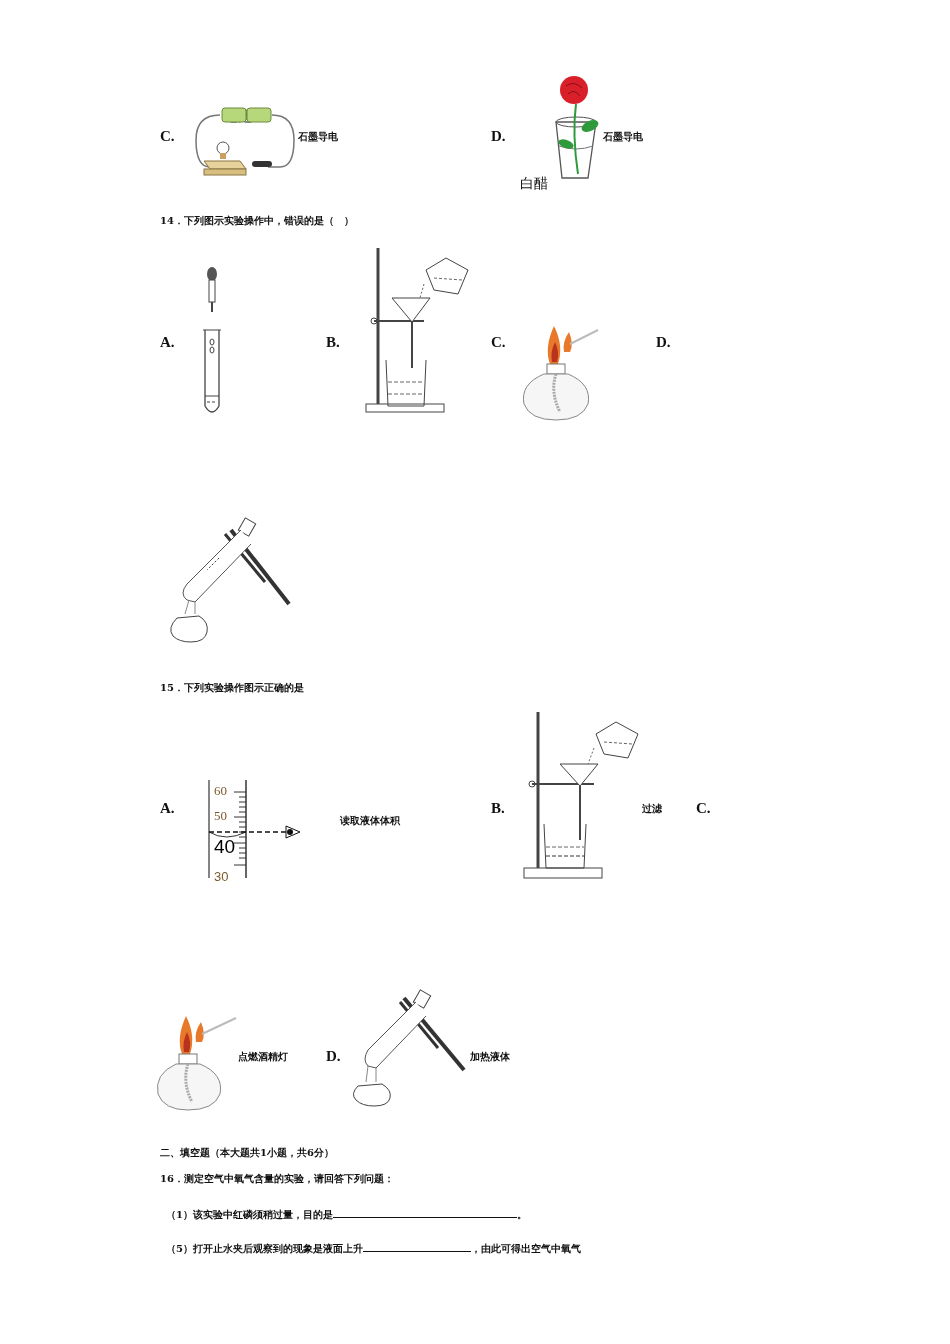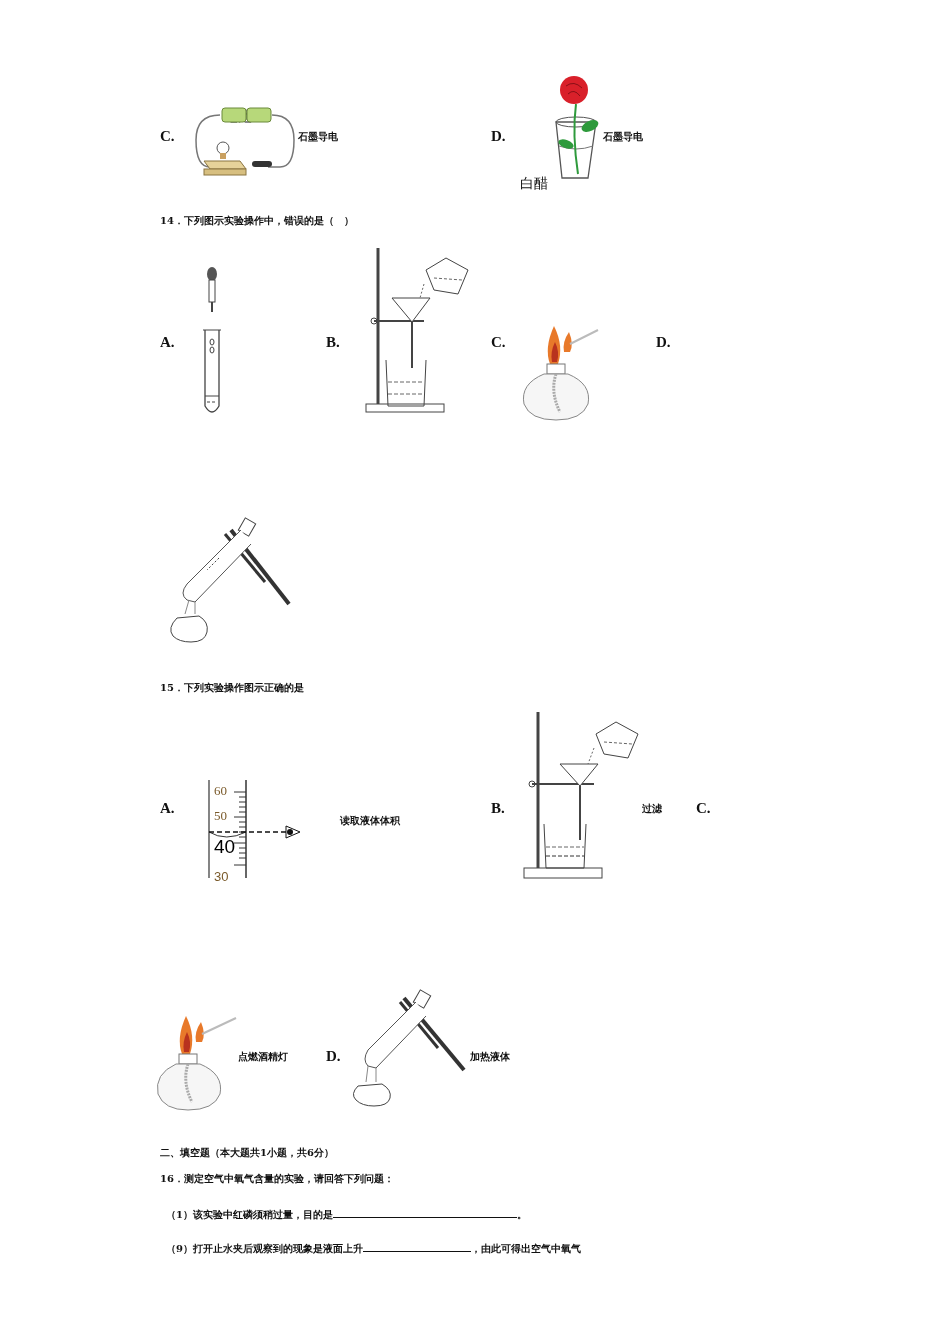--- a/index.html
+++ b/index.html
@@ -174,14 +174,14 @@
 
 <div class="abs txt" style="left:160px;top:1144px;">二、填空题（本大题共1小题，共6分）</div>
 
 <div class="abs txt" style="left:160px;top:1170px;">16．测定空气中氧气含量的实验，请回答下列问题：</div>
 
 <div class="abs txt" style="left:166px;top:1203px;">
   <span>（1）该实验中红磷须稍过量，目的是</span><span class="blank" style="width:184px;"></span><span>。</span>
 </div>
 
 <div class="abs txt" style="left:166px;top:1237px;">
-  <span>（9）打开止水夹后观察到的现象是液面上升</span><span class="blank" style="width:108px;"></span><span>，由此可得出空气中氧气</span>
+  <span>（5）打开止水夹后观察到的现象是液面上升</span><span class="blank" style="width:108px;"></span><span>，由此可得出空气中氧气</span>
 </div>
 
 </body></html>

